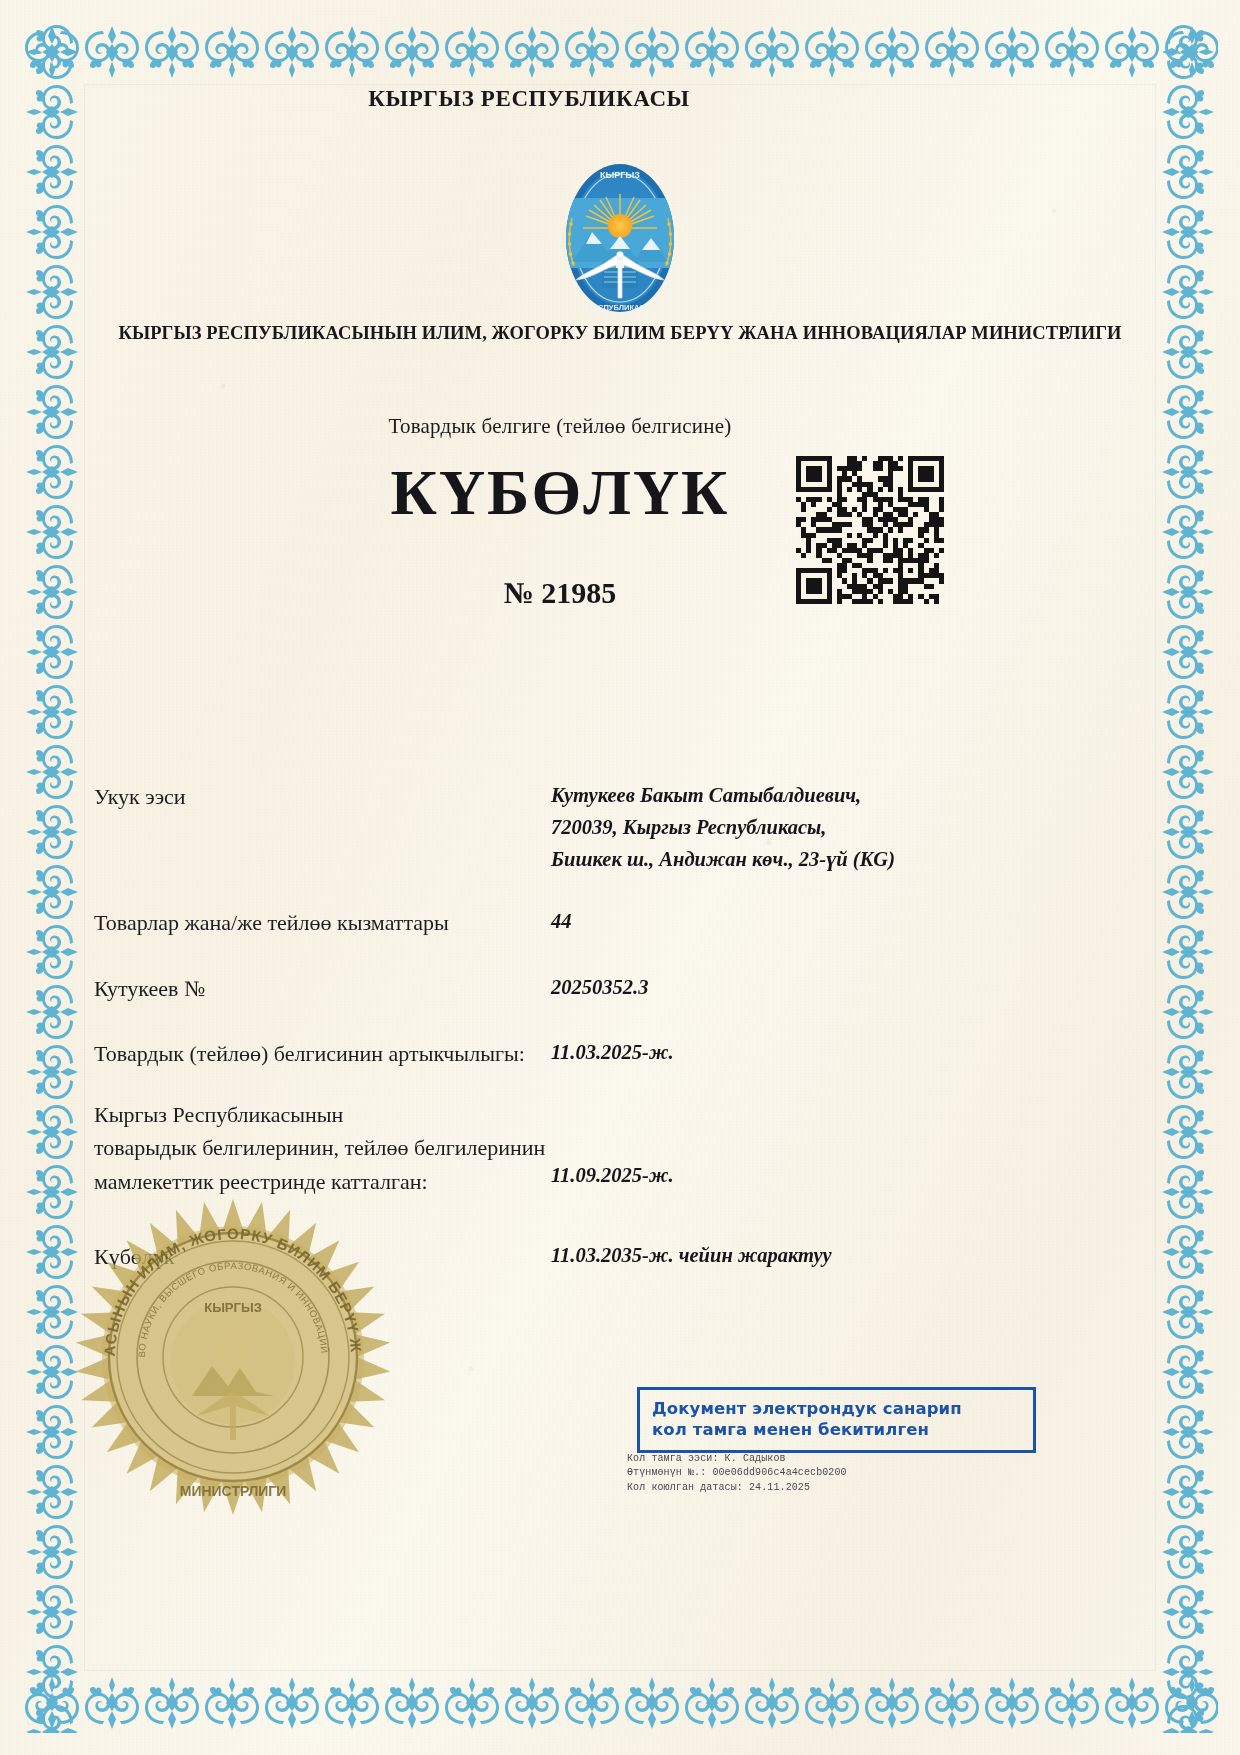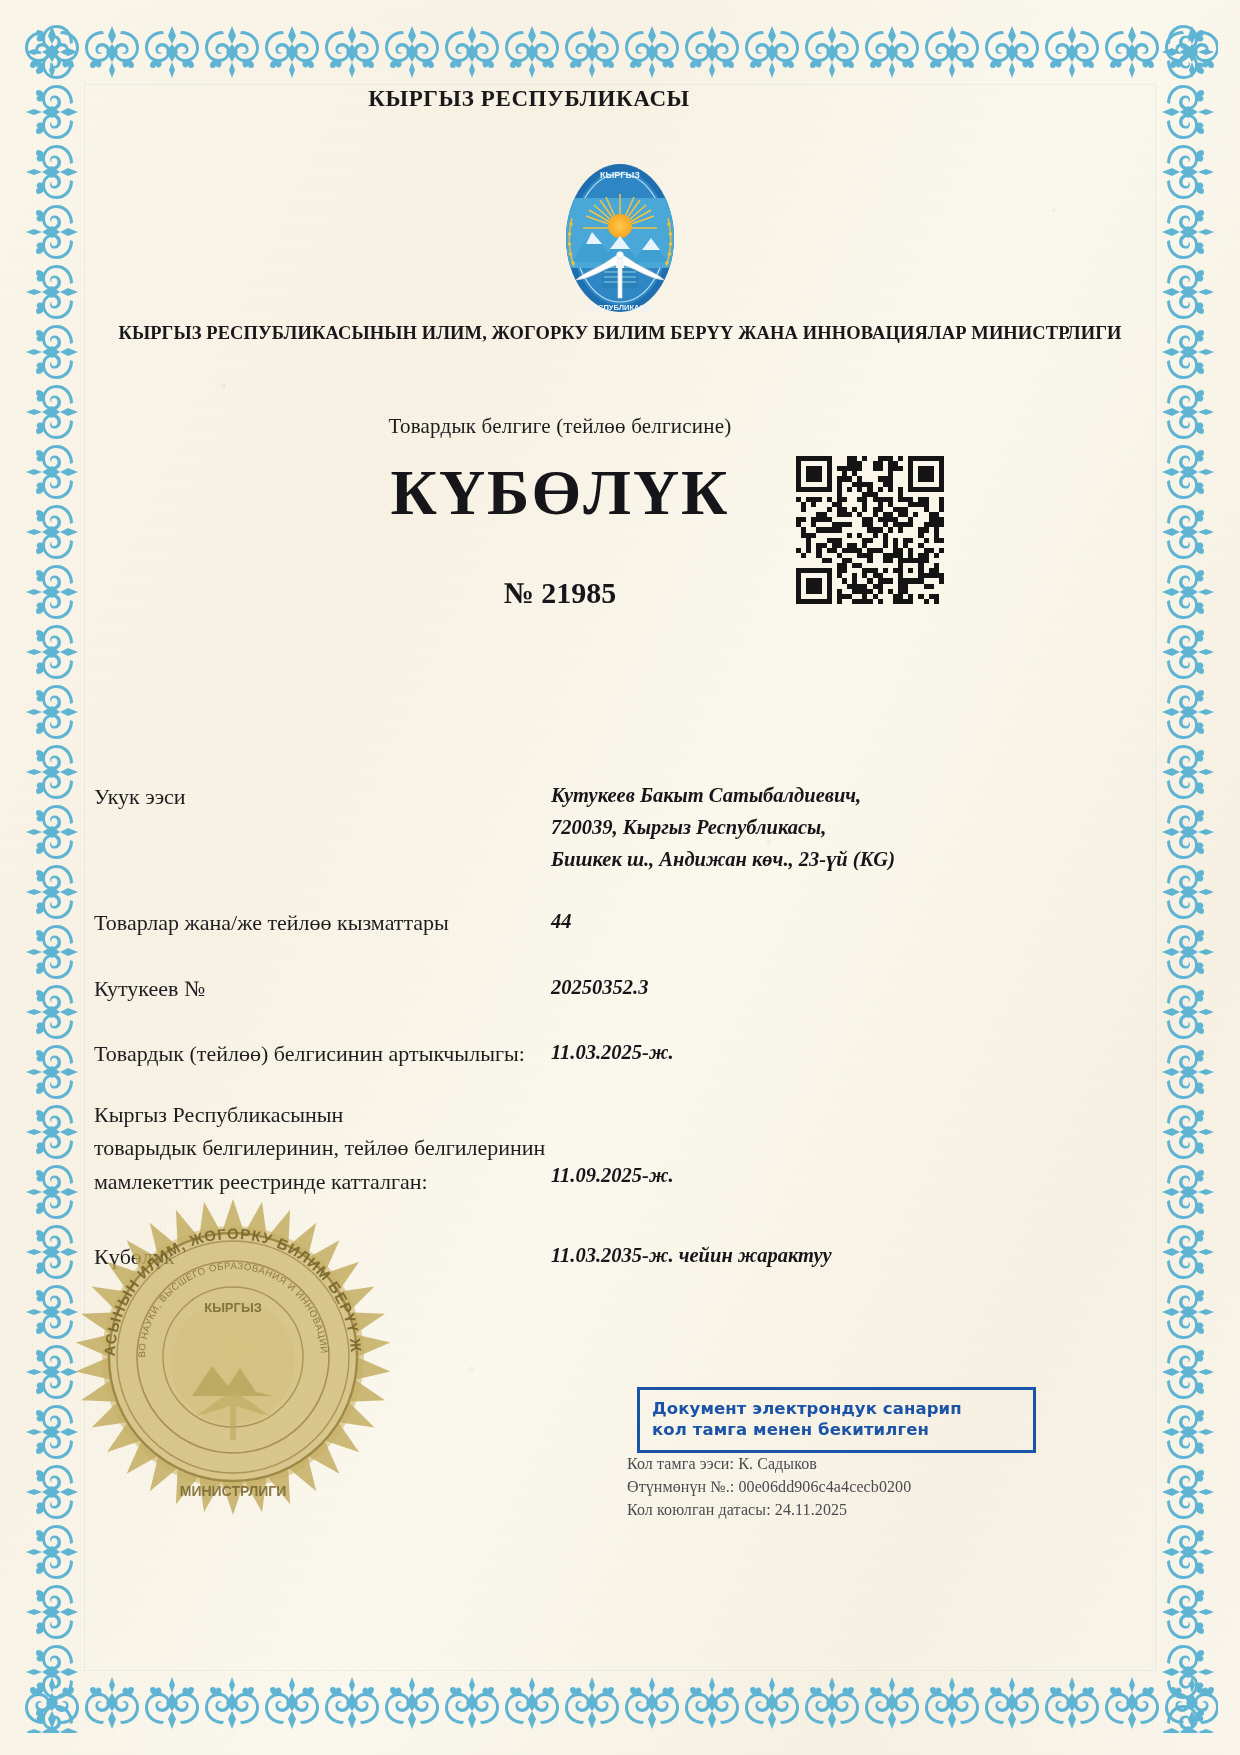--- a/index.html
+++ b/index.html
@@ -174,22 +174,22 @@
     color: #1b53a8;
     line-height: 1.30;
     letter-spacing: .1px;
   }
   .dsig-meta {
     position: absolute;
     left: 627px; top: 1452px;
     width: 400px;
   }
   .dsig-meta .m {
-    font-family: Liberation Serif, serif;
-    font-size: 16px;
+    font-family: Liberation Mono, monospace;
+    font-size: 10px;
     color: #4a4a50;
     line-height: 1.44;
     letter-spacing: .1px;
   }
 
   .signature-line {
     position: absolute;
     left: 560px; top: 1565px;
     width: 520px;
     font-size: 26px;

